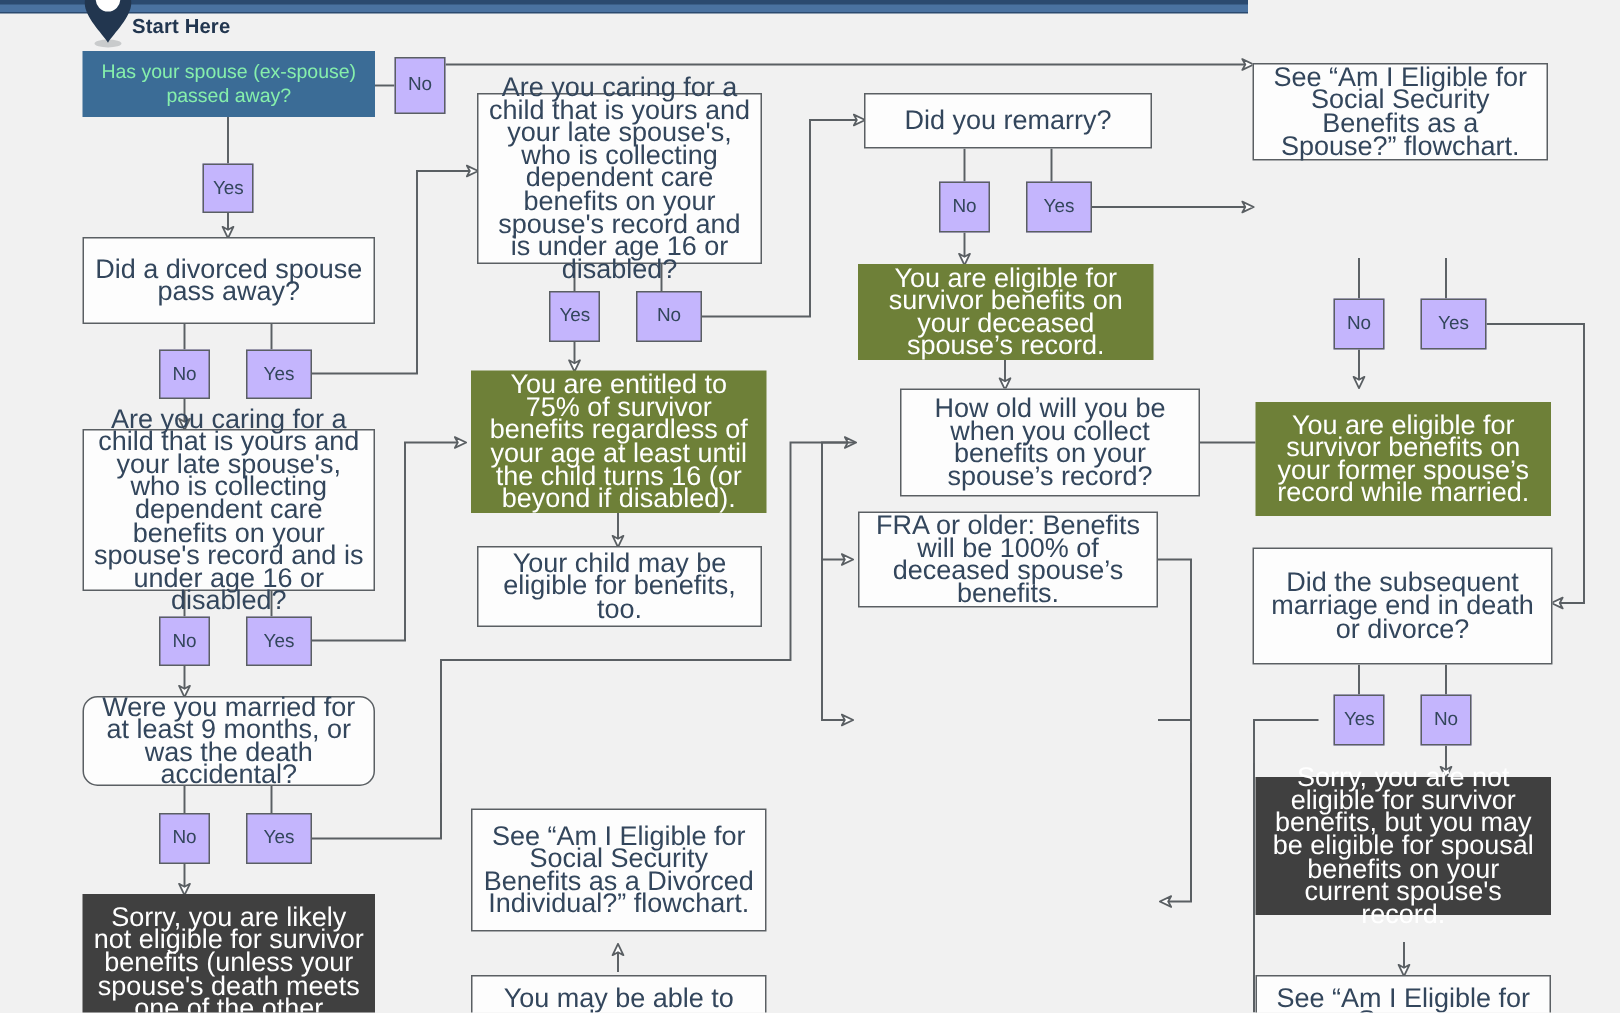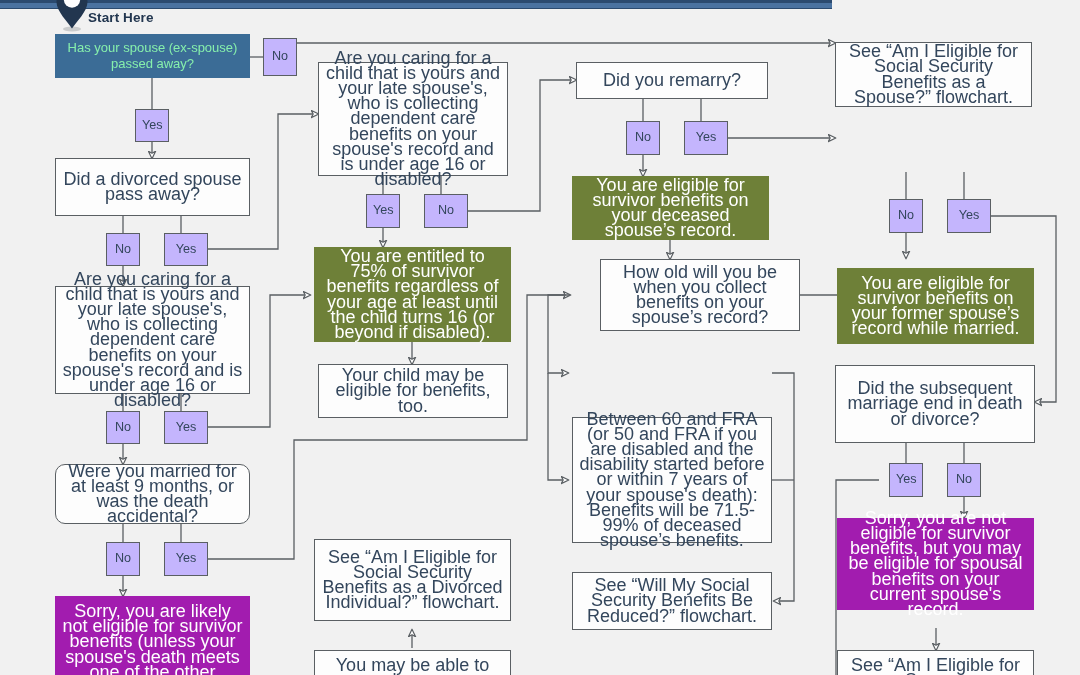--- a/index.html
+++ b/index.html
@@ -25,21 +25,21 @@
     border:1.3px solid #5a5f63;
     background:#fdfdfd;
     display:flex;align-items:center;justify-content:center;
     text-align:center;
     font-size:18px;line-height:15.2px;
     color:#33465c;
     padding:3px 6px;
   }
   .node.start{background:#3b6c96;border:none;color:#86efac;font-size:13px;line-height:16px;}
   .node.green{background:#6e8038;border:none;color:#ffffff;}
-  .node.red{background:#a21caf;border:none;color:#ffffff;}
+  .node.red{background:#404040;border:none;color:#ffffff;}
   .node.yn{font-size:12.6px;background:#c4b5fd;}
   .node span{display:block;width:100%;}
 </style>
 </head>
 <body>
 
 <div id="stage">
 
   <div class="topbar"></div>
   <div class="topbar-accent"></div>
@@ -223,28 +223,25 @@
   </div>
 
   <div class="node green" style="left:572px;top:176px;width:197px;height:64px;">
     <span>You are eligible for survivor benefits on your deceased spouse’s record.</span>
   </div>
 
   <div class="node" style="left:572px;top:259px;width:200px;height:72px;margin-left:28px;">
     <span>How old will you be when you collect benefits on your spouse’s record?</span>
   </div>
 
-
-  <div class="node" style="left:572px;top:417px;width:200px;height:126px;">
-    <span>Between 60 and FRA (or 50 and FRA if you are disabled and the disability started before or within 7 years of your spouse's death): Benefits will be 71.5-99% of deceased spouse’s benefits.</span>
-  </div>
-
-  <div class="node" style="left:572px;top:572px;width:200px;height:58px;">
-    <span>See “Will My Social Security Benefits Be Reduced?” flowchart.</span>
-  </div>
+  <div class="node" style="left:572px;top:341px;width:200px;height:64px;">
+    <span>FRA or older: Benefits will be 100% of deceased spouse’s benefits.</span>
+  </div>
+
+
 
   <div class="node" style="left:835px;top:42px;width:197px;height:65px;">
     <span>See “Am I Eligible for Social Security Benefits as a Spouse?” flowchart.</span>
   </div>
 
 
   <div class="node yn" style="left:889px;top:199px;width:34px;height:34px;">
     <span>No</span>
   </div>
   <div class="node yn" style="left:947px;top:199px;width:44px;height:34px;">

